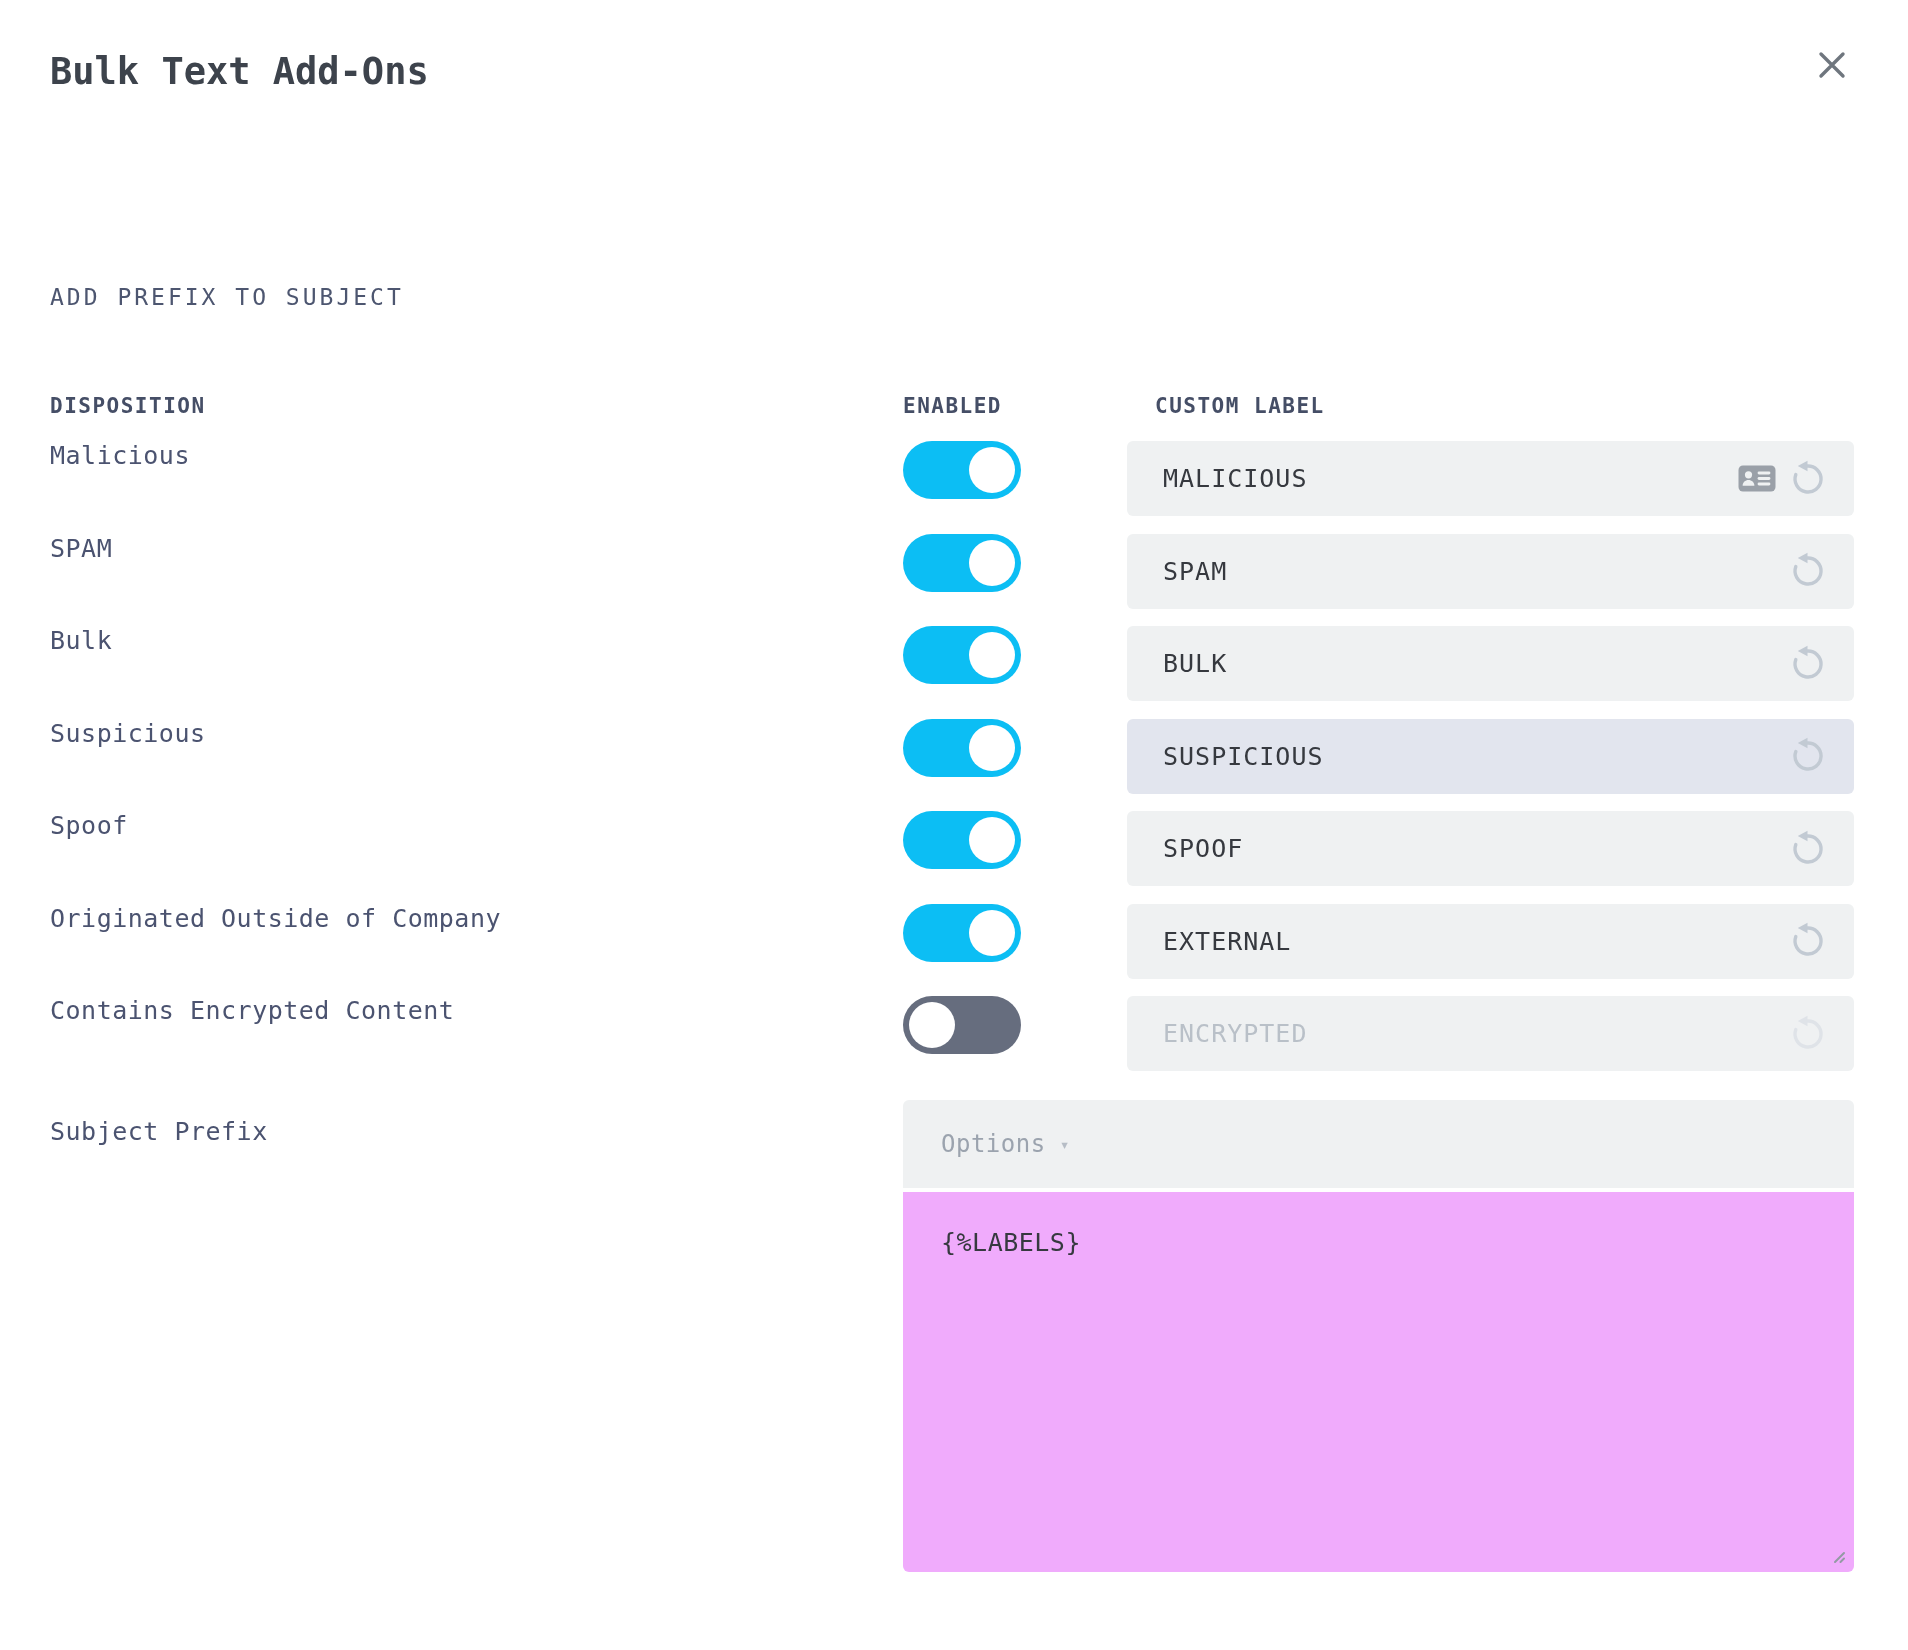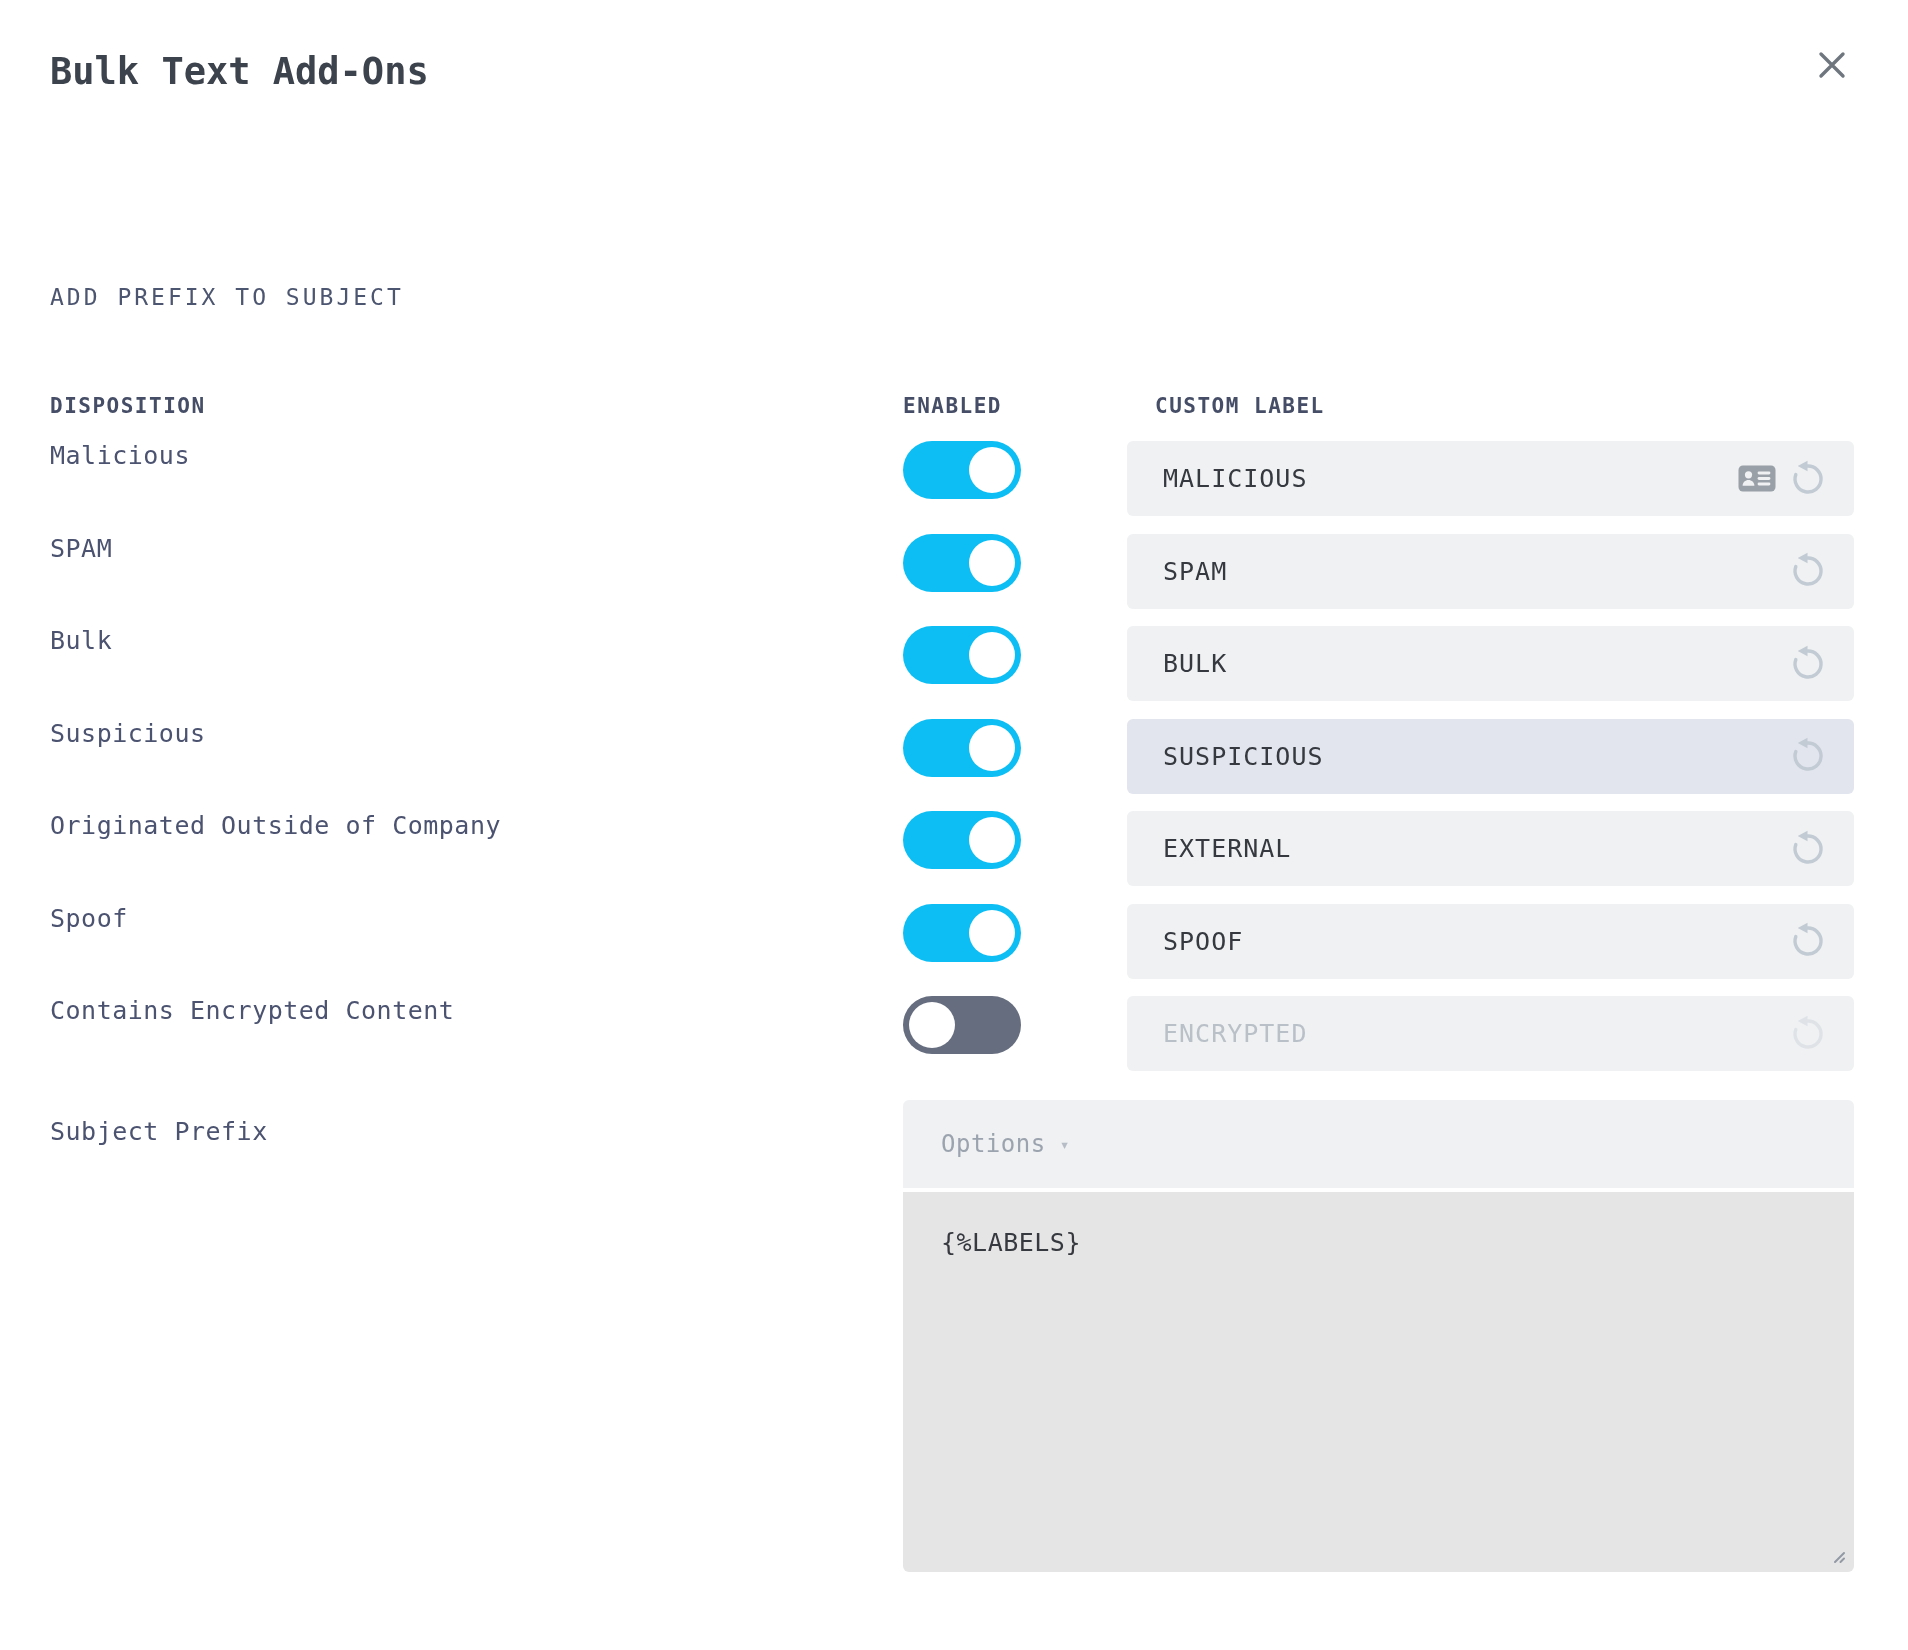--- a/index.html
+++ b/index.html
@@ -41,21 +41,21 @@
   .reset{color:#c2cad3;}
   .field.disabled .reset{color:#dfe3e8;}
 
   .subject-label{position:absolute;left:50px;top:1117px;font-size:25px;color:#4b5370;letter-spacing:0.5px;}
   .options-box{position:absolute;left:903px;top:1100px;width:951px;}
   .options-bar{height:88px;background:#eff1f2;border-radius:6px 6px 0 0;display:flex;align-items:center;
                padding:0 0 0 38px;cursor:pointer;}
   .options-bar .opt-label{font-size:24px;color:#9ba3ae;letter-spacing:0.5px;}
   .tri{font-size:16px;color:#b6bdc6;margin-left:14px;}
   .separator{height:4px;background:#ffffff;}
-  .prefix-textarea{position:relative;height:380px;background:#e5e5e5;border-radius:0 0 6px 6px;
+  .prefix-textarea{position:relative;height:380px;background:#f0abfc;border-radius:0 0 6px 6px;
                    box-sizing:border-box;padding:36px 30px 0 38px;}
   .ta-text{font-size:25px;color:#36393f;letter-spacing:0.5px;}
   .resize{position:absolute;right:8px;bottom:8px;}
 </style>
 </head>
 <body>
 
 <div class="dialog">
 
   <h1 class="title">Bulk Text Add-Ons</h1>
@@ -145,45 +145,45 @@
           <span class="field-text">SUSPICIOUS</span>
           <span class="icons">
             <svg class="reset" width="40" height="40" viewBox="0 0 40 40">
               <path d="M18.9 7.05 A13 13 0 1 1 7.8 15.6" fill="none" stroke="currentColor" stroke-width="3.4" stroke-linecap="round"></path>
               <path d="M19.5 1.8 L19.5 12.3 L9.8 7.0 Z" fill="currentColor"></path>
             </svg>
           </span>
         </div>
       </div>
       <div class="row">
+        <div class="row-label">Spoof</div>
+        <div class="toggle-cell">
+          <div class="toggle on" role="switch" aria-checked="true">
+            <div class="knob"></div>
+          </div>
+        </div>
+        <div class="field">
+          <span class="field-text">SPOOF</span>
+          <span class="icons">
+            <svg class="reset" width="40" height="40" viewBox="0 0 40 40">
+              <path d="M18.9 7.05 A13 13 0 1 1 7.8 15.6" fill="none" stroke="currentColor" stroke-width="3.4" stroke-linecap="round"></path>
+              <path d="M19.5 1.8 L19.5 12.3 L9.8 7.0 Z" fill="currentColor"></path>
+            </svg>
+          </span>
+        </div>
+      </div>
+      <div class="row">
         <div class="row-label">Originated Outside of Company</div>
         <div class="toggle-cell">
           <div class="toggle on" role="switch" aria-checked="true">
             <div class="knob"></div>
           </div>
         </div>
         <div class="field">
           <span class="field-text">EXTERNAL</span>
-          <span class="icons">
-            <svg class="reset" width="40" height="40" viewBox="0 0 40 40">
-              <path d="M18.9 7.05 A13 13 0 1 1 7.8 15.6" fill="none" stroke="currentColor" stroke-width="3.4" stroke-linecap="round"></path>
-              <path d="M19.5 1.8 L19.5 12.3 L9.8 7.0 Z" fill="currentColor"></path>
-            </svg>
-          </span>
-        </div>
-      </div>
-      <div class="row">
-        <div class="row-label">Spoof</div>
-        <div class="toggle-cell">
-          <div class="toggle on" role="switch" aria-checked="true">
-            <div class="knob"></div>
-          </div>
-        </div>
-        <div class="field">
-          <span class="field-text">SPOOF</span>
           <span class="icons">
             <svg class="reset" width="40" height="40" viewBox="0 0 40 40">
               <path d="M18.9 7.05 A13 13 0 1 1 7.8 15.6" fill="none" stroke="currentColor" stroke-width="3.4" stroke-linecap="round"></path>
               <path d="M19.5 1.8 L19.5 12.3 L9.8 7.0 Z" fill="currentColor"></path>
             </svg>
           </span>
         </div>
       </div>
       <div class="row">
         <div class="row-label">Contains Encrypted Content</div>

